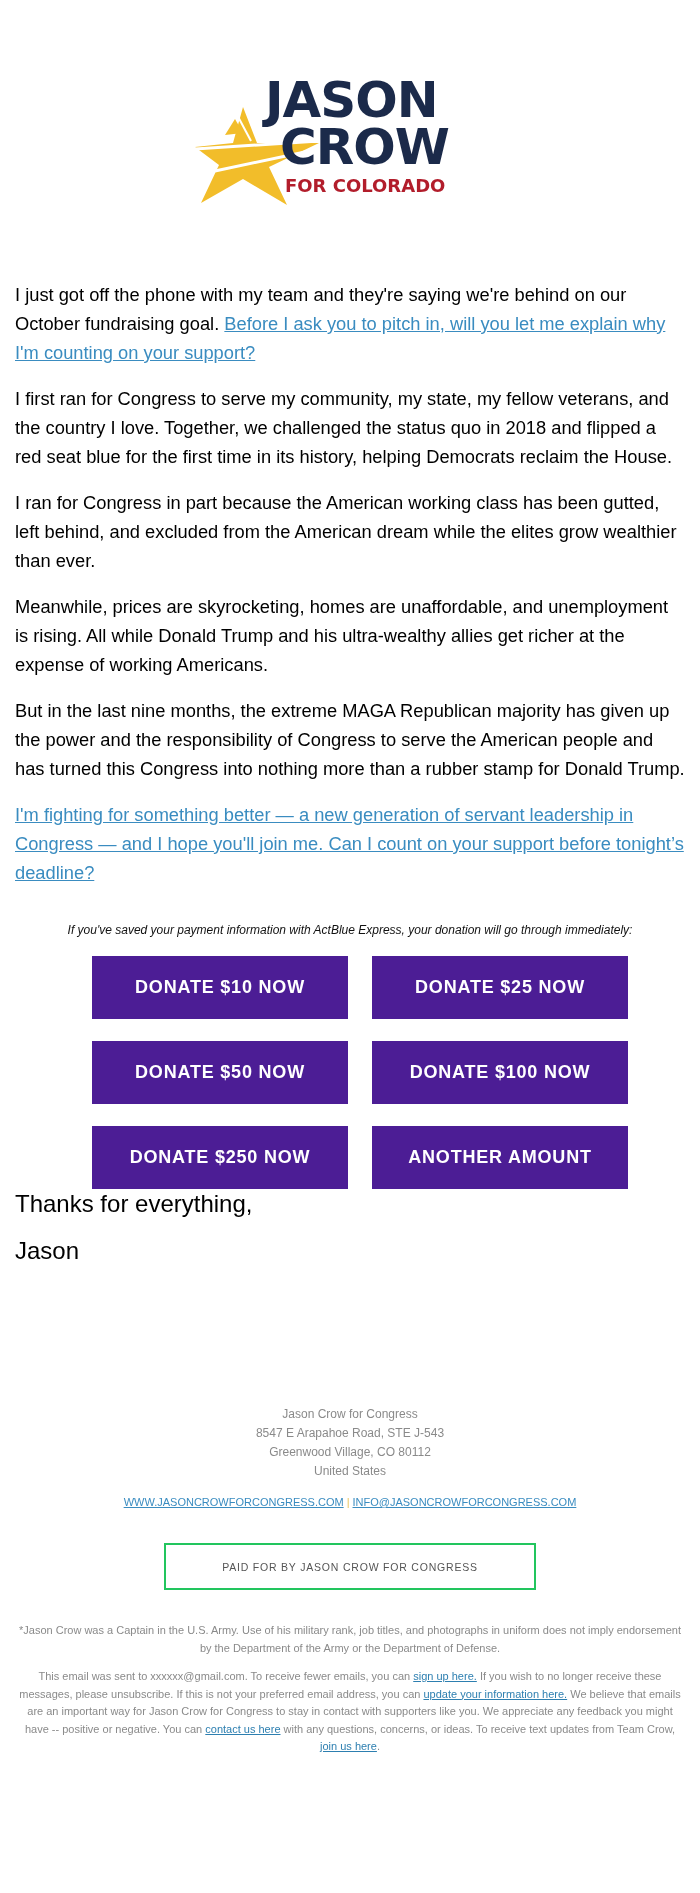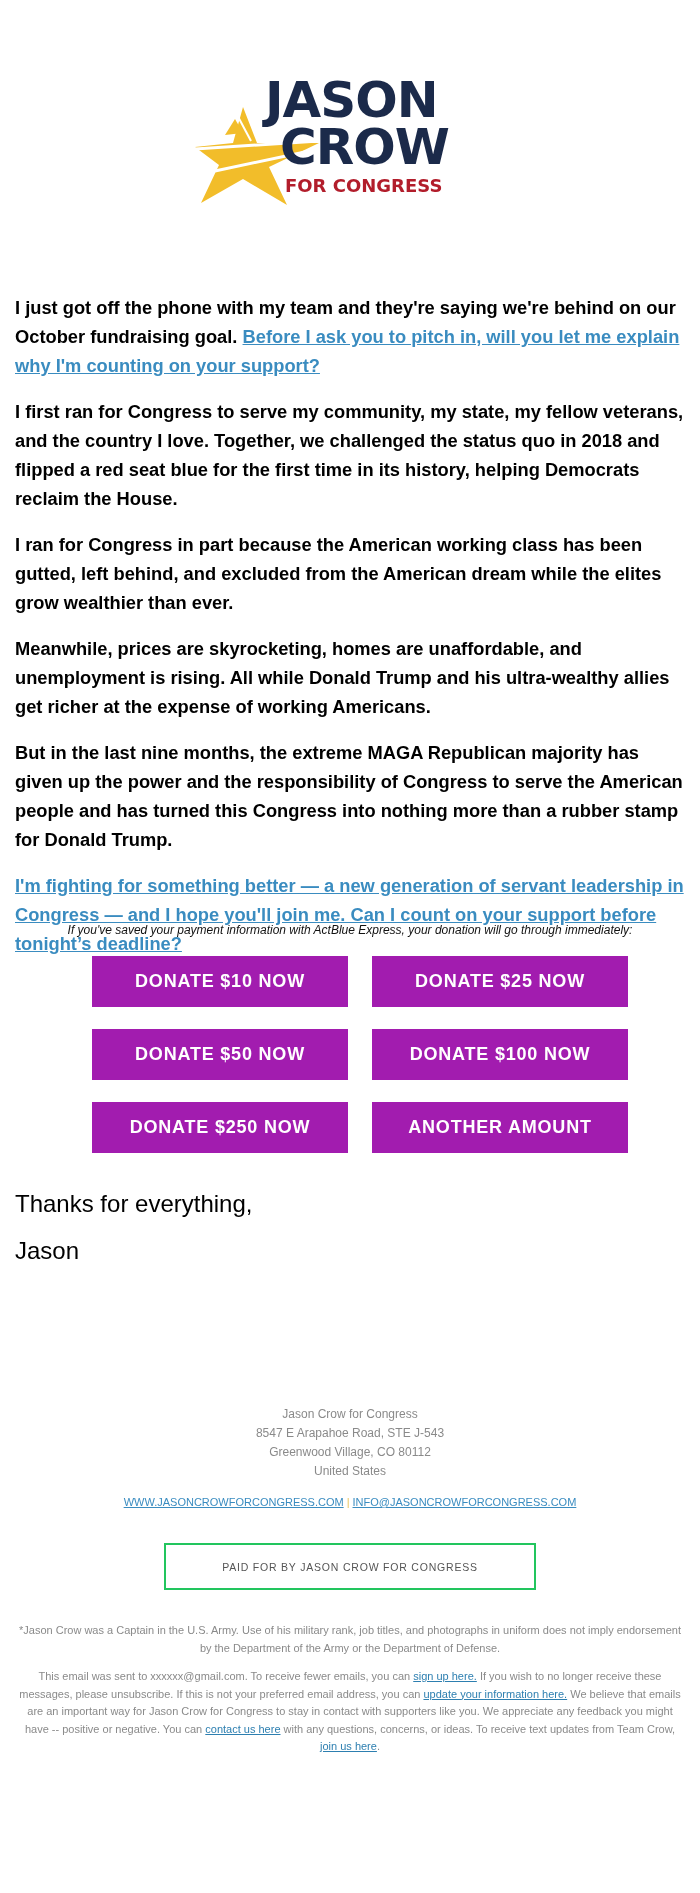--- a/index.html
+++ b/index.html
@@ -5,27 +5,27 @@
     * { box-sizing: border-box; }
     html, body { margin: 0; padding: 0; background: #ffffff; }
     body { width: 700px; height: 1893px; position: relative; overflow: hidden; font-family: "Liberation Sans", sans-serif; color: #000; }
     .logo-wrap { position: absolute; left: 0; top: 60px; width: 700px; height: 160px; }
     .logo { position: absolute; left: 195px; top: 15px; width: 270px; height: 130px; }
     .logo .star { position: absolute; left: 0; top: 30px; width: 125px; height: 100px; }
     .logo .l1, .logo .l2 { position: absolute; font-family: "DejaVu Sans", sans-serif; font-weight: bold; color: #1b2a4a; letter-spacing: -1px; line-height: 1; }
     .logo .l1 { left: 70px; top: 0px; font-size: 50px; }
     .logo .l2 { left: 85px; top: 47px; font-size: 50px; }
     .logo .l3 { position: absolute; left: 90px; top: 100px; font-family: "DejaVu Sans", sans-serif; font-weight: bold; color: #b21d2b; font-size: 18px; letter-spacing: 0px; }
-    .content { position: absolute; left: 15px; top: 293px; width: 670px; font-weight: bold; }
+    .content { position: absolute; left: 15px; top: 280px; width: 670px; }
     .content p { margin: 0 0 17px 0; font-size: 18.3px; line-height: 29px; color: #000; }
     .content a { color: #3a8cc0; text-decoration: underline; }
     .note { position: absolute; left: 0; top: 923px; width: 700px; text-align: center; font-size: 12px; font-style: italic; color: #111; }
     .donate-grid { position: absolute; left: 72px; top: 956px; width: 556px; }
     .donate-row { display: flex; gap: 4px; margin-bottom: 22px; }
-    .btn { flex: 1; height: 51px; background: #a21caf; color: #fff; font-weight: bold; font-size: 18px; letter-spacing: 0.8px; display: flex; align-items: center; justify-content: center; text-decoration: none; cursor: pointer; margin-left: 20px; }
+    .btn { flex: 1; height: 63px; background: #4c1d95; color: #fff; font-weight: bold; font-size: 18px; letter-spacing: 0.8px; display: flex; align-items: center; justify-content: center; text-decoration: none; cursor: pointer; margin-left: 20px; }
     .signoff { position: absolute; left: 15px; top: 1192px; font-size: 24px; }
     .signoff p { margin: 0 0 23px 0; line-height: 24px; }
     .footer-addr { position: absolute; left: 0; top: 1405px; width: 700px; text-align: center; font-size: 12px; color: #8a8a8a; line-height: 19px; }
     .footer-links { position: absolute; left: 0; top: 1496px; width: 700px; text-align: center; font-size: 11px; color: #999; }
     .footer-links a { color: #3a8cc0; text-decoration: underline; }
     .footer-links .sep { color: #e8c45a; margin: 0 3px; }
     .paid-box { position: absolute; left: 164px; top: 1543px; width: 372px; height: 47px; border: 2px solid #22c55e; display: flex; align-items: center; justify-content: center; font-size: 10.5px; color: #555; letter-spacing: 0.8px; }
     .disclaimer { position: absolute; left: 15px; top: 1621px; width: 670px; text-align: center; font-size: 11px; line-height: 18px; color: #8a8a8a; }
     .legal { position: absolute; left: 15px; top: 1668px; width: 670px; text-align: center; font-size: 11px; line-height: 17.5px; color: #8a8a8a; }
     .legal a { color: #2d7fb0; text-decoration: underline; }
@@ -37,21 +37,21 @@
   <div class="logo">
     <svg class="star" viewBox="0 0 125 100">
       <polygon points="48,2 62,38 124,38 74,62 92,100 48,74 6,98 24,60 0,42 38,38" fill="#f2bd2a"></polygon>
       <polygon points="30,30 40,14 48,28" fill="#f2bd2a"></polygon>
       <line x1="0" y1="44" x2="124" y2="36" stroke="#ffffff" stroke-width="3"></line>
       <line x1="20" y1="66" x2="124" y2="44" stroke="#ffffff" stroke-width="3"></line>
       <line x1="40" y1="6" x2="56" y2="36" stroke="#ffffff" stroke-width="2"></line>
     </svg>
     <div class="l1">JASON</div>
     <div class="l2">CROW</div>
-    <div class="l3">FOR CONGRESS</div>
+    <div class="l3">FOR COLORADO</div>
   </div>
 </div>
 
 <div class="content">
   <p><span>I just got off the phone with my team and they're saying we're behind on our October fundraising goal. </span><a href="#">Before I ask you to pitch in, will you let me explain why I'm counting on your support?</a></p>
   <p>I first ran for Congress to serve my community, my state, my fellow veterans, and the country I love. Together, we challenged the status quo in 2018 and flipped a red seat blue for the first time in its history, helping Democrats reclaim the House.</p>
   <p>I ran for Congress in part because the American working class has been gutted, left behind, and excluded from the American dream while the elites grow wealthier than ever.</p>
   <p>Meanwhile, prices are skyrocketing, homes are unaffordable, and unemployment is rising. All while Donald Trump and his ultra-wealthy allies get richer at the expense of working Americans.</p>
   <p>But in the last nine months, the extreme MAGA Republican majority has given up the power and the responsibility of Congress to serve the American people and has turned this Congress into nothing more than a rubber stamp for Donald Trump.</p>
   <p><a href="#">I'm fighting for something better — a new generation of servant leadership in Congress — and I hope you'll join me. Can I count on your support before tonight’s deadline?</a></p>

